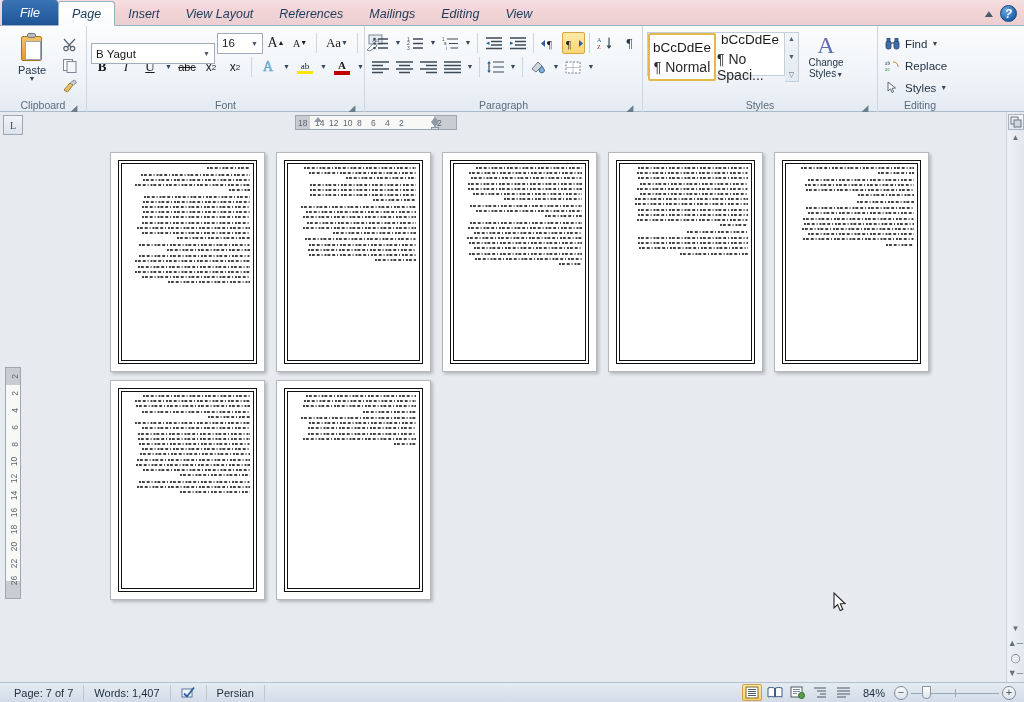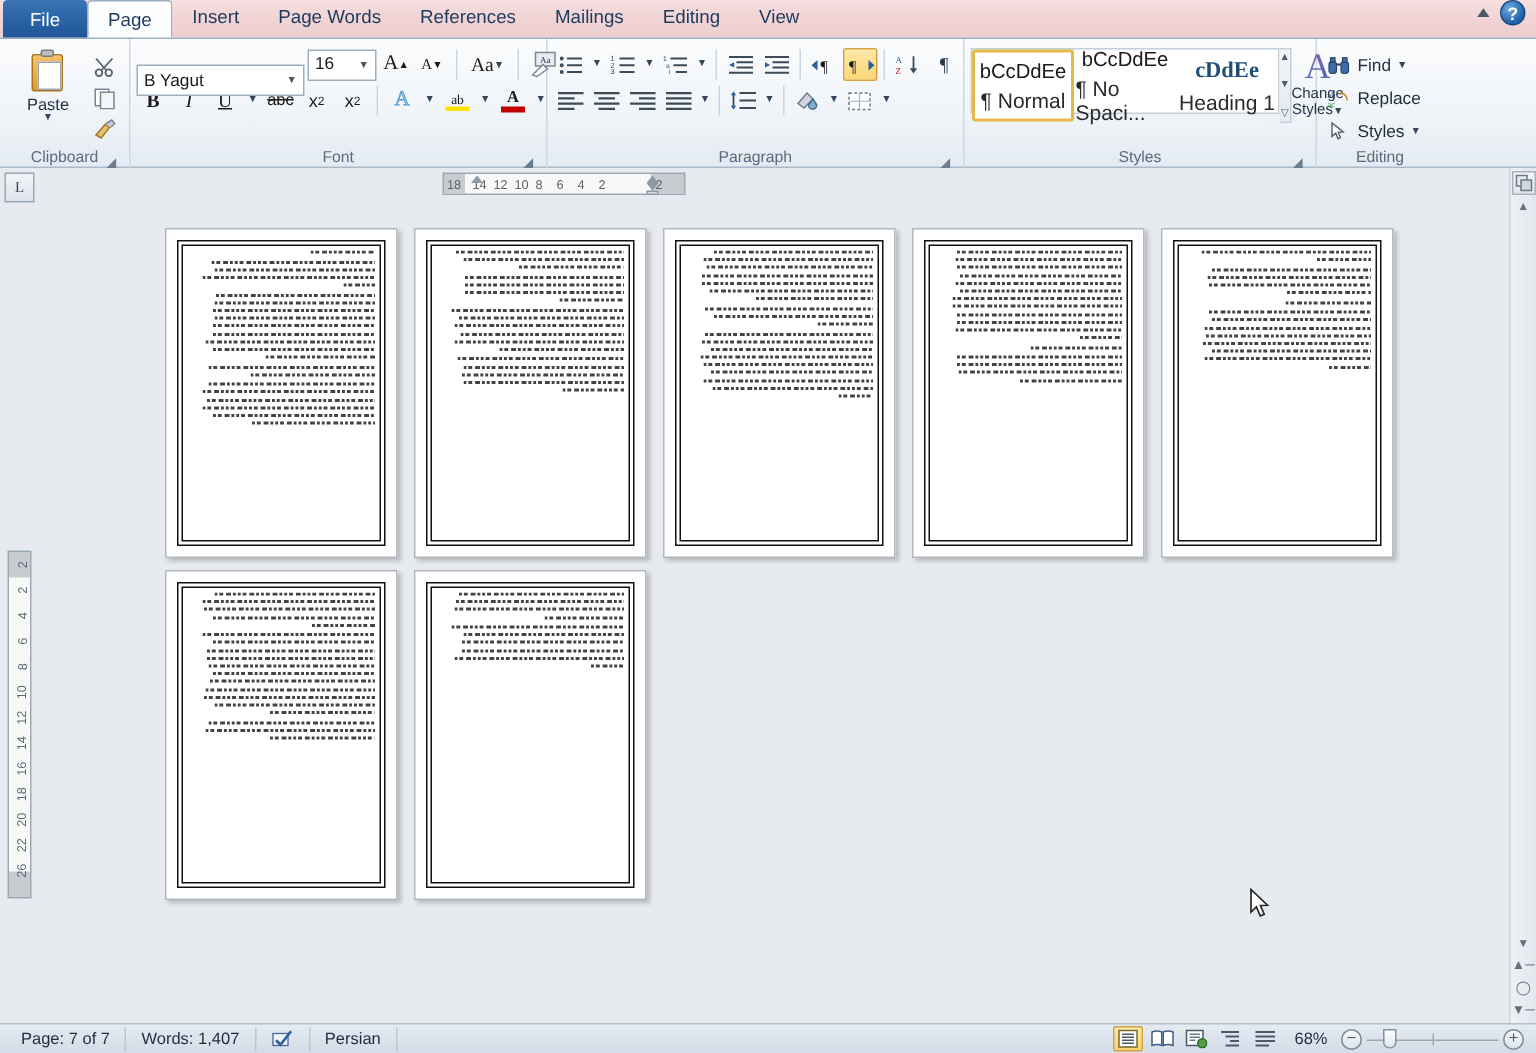--- a/index.html
+++ b/index.html
@@ -14,23 +14,24 @@
     position: relative;
     background: linear-gradient(#e9eef4, #dfe6ef);
     display: flex; flex-direction: column;
   }
 
   
   .tabbar {
     height: 26px;
     background: linear-gradient(#f6dfe0, #f2d4d6 45%, #eccfd1);
     position: relative;
-    display: flex; align-items: flex-start;
+    display: flex; align-items: flex-end;
     border-bottom: 1px solid #9bb0c4;
     flex: none;
+    font-style: italic;
   }
   .tab-file {
     width: 56px; height: 25px;
     background: linear-gradient(#3a74b5, #1f5596);
     color: #fff;
     font-size: 12.5px;
     display: flex; align-items: center; justify-content: center;
     border-top-left-radius: 3px; border-top-right-radius: 3px;
     margin-left: 2px;
   }
@@ -118,21 +119,21 @@
   .btn.sel { background: linear-gradient(#fde9a9, #fbd775); border-color: #d9a440; }
 
   .fontgrp { width: 278px; }
   .font-row { display: flex; align-items: center; gap: 2px; height: 24px; }
   .combo {
     height: 21px; background: #fff; border: 1px solid #a0aebc;
     display: flex; align-items: center; font-size: 11.5px; color: #1a1a1a;
     padding-left: 4px; position: relative;
   }
   .combo .cb-caret { margin-left: auto; font-size: 7px; color: #47596b; padding: 0 4px; }
-  .f-name { width: 112px; margin-top: 21px; }
+  .f-name { width: 124px; margin-top: 21px; }
   .f-size { width: 46px; }
   .fbtn { width: 22px; height: 22px; font-size: 13px; color: #1a1a1a; }
   .sep-v { width: 1px; height: 20px; background: #ccd6e0; margin: 0 3px; }
 
   .paragrp { width: 278px; }
   .p-row { display: flex; align-items: center; gap: 1px; height: 24px; }
   .pbtn { width: 23px; height: 22px; position: relative; }
 
   .stylesgrp { width: 235px; }
   .style-gallery {
@@ -309,21 +310,21 @@
     <div class="tab-file">
         <span>File</span>
       </div>
     <div class="tab active">
         <span>Page</span>
       </div>
     <div class="tab">
         <span>Insert</span>
       </div>
     <div class="tab">
-        <span>Page Words</span>
+        <span>View Layout</span>
       </div>
     <div class="tab">
         <span>References</span>
       </div>
     <div class="tab">
         <span>Mailings</span>
       </div>
     <div class="tab">
         <span>Editing</span>
       </div>
@@ -634,24 +635,20 @@
     <div class="grp stylesgrp">
       <div class="grp-body">
         <div class="style-gallery">
           <div class="style-item sel">
             <div class="st-prev">bCcDdEe</div>
             <div class="st-name">¶ Normal</div>
           </div>
           <div class="style-item">
             <div class="st-prev">bCcDdEe</div>
             <div class="st-name">¶ No Spaci...</div>
-          </div>
-          <div class="style-item">
-            <div class="st-prev h1">cDdEe</div>
-            <div class="st-name">Heading 1</div>
           </div>
         </div>
         <div class="gallery-scroll">
           <span>▲</span>
           <span>▼</span>
           <span>▽</span>
         </div>
         <div class="changestyles">
           <div class="cs-ico">A</div>
           <div class="cs-txt">
@@ -1037,21 +1034,21 @@
             </g>
           </svg>
       </div>
       <div class="viewbtn">
         <svg width="15" height="13" viewBox="0 0 15 13">
             <g stroke="#4a5a6a" stroke-width="1.2">
               <path d="M1 2h13M1 5h13M1 8h13M1 11h9"></path>
             </g>
           </svg>
       </div>
-      <div class="zoom-lbl">68%</div>
+      <div class="zoom-lbl">84%</div>
       <div class="zoom-circ">
           <span>−</span>
         </div>
       <div class="zoom-track">
         <div class="zoom-line"></div>
         <div class="zoom-mid"></div>
         <div class="zoom-thumb" id="zoomthumb" style="left: 13%;"></div>
       </div>
       <div class="zoom-circ">
           <span>+</span>

